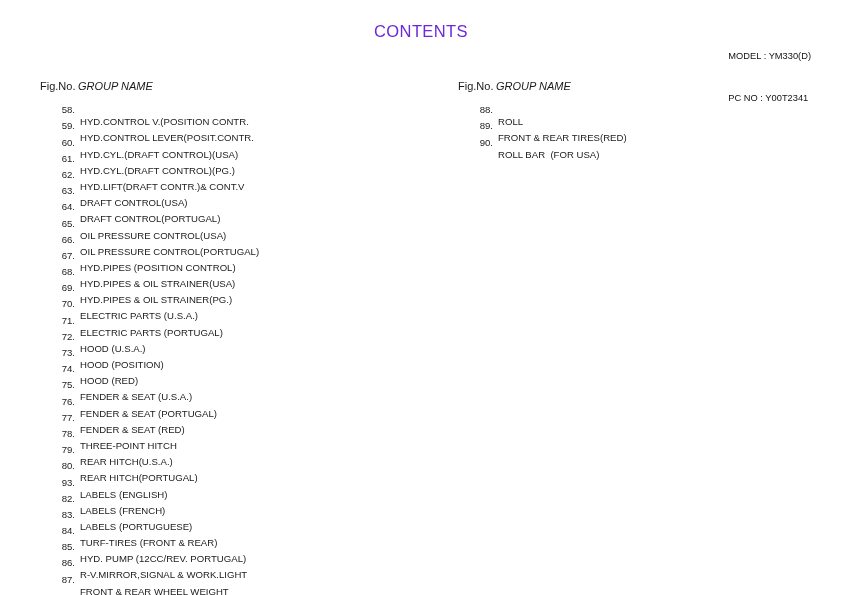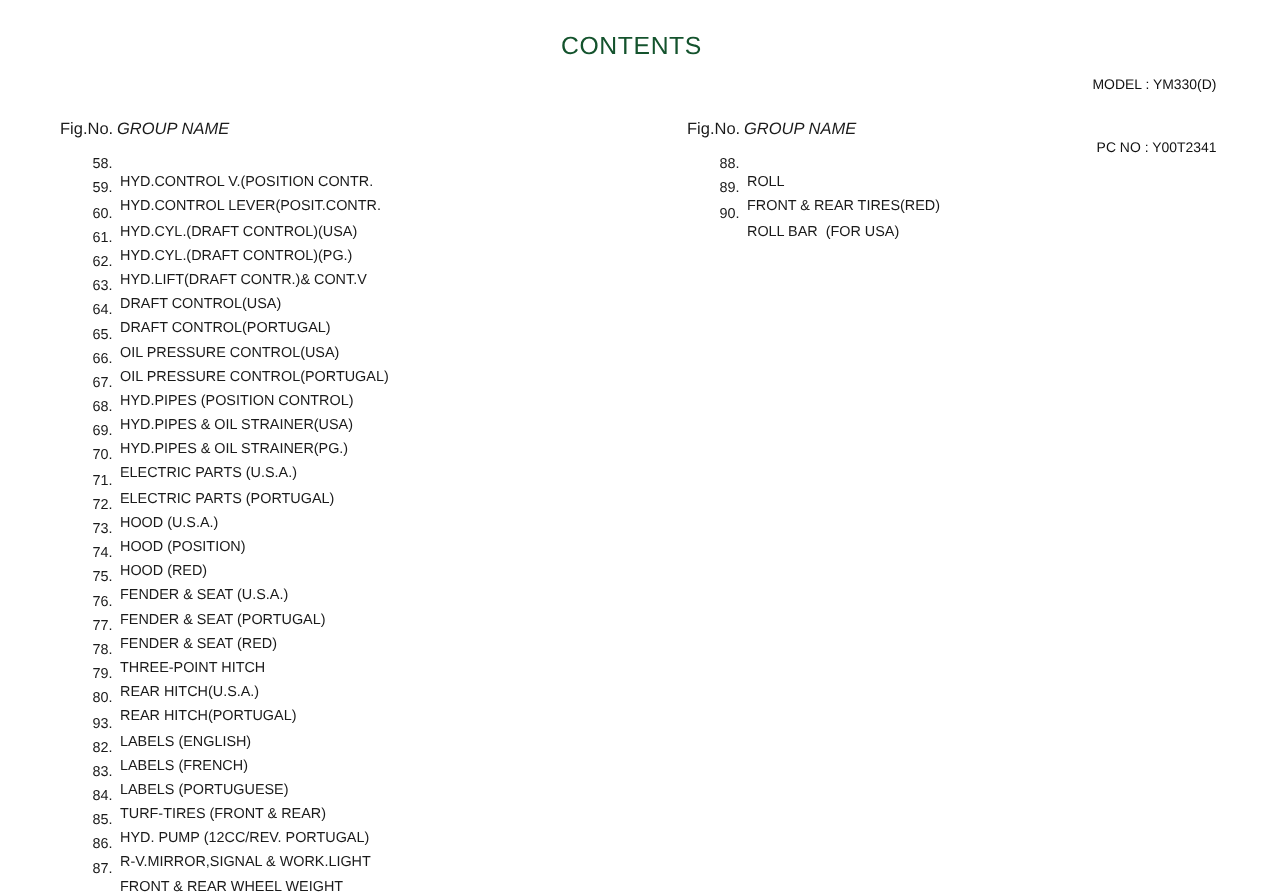--- a/index.html
+++ b/index.html
@@ -23,28 +23,28 @@
 
   
   .doc-title {
     position: absolute;
     top: 22px;
     left: 0;
     width: 842px;
     text-align: center;
     font-size: 16.5px;
     letter-spacing: 0.4px;
-    color: #14532d;
+    color: #6d28d9;
     white-space: pre;
   }
   .meta-block {
     position: absolute;
     top: 21px;
     right: 31px;
-    text-align: right;
+    text-align: left;
     font-size: 9.3px;
     line-height: 14px;
     color: #111111;
     white-space: pre;
   }
 
   
   .col {
     position: absolute;
     top: 56px;

